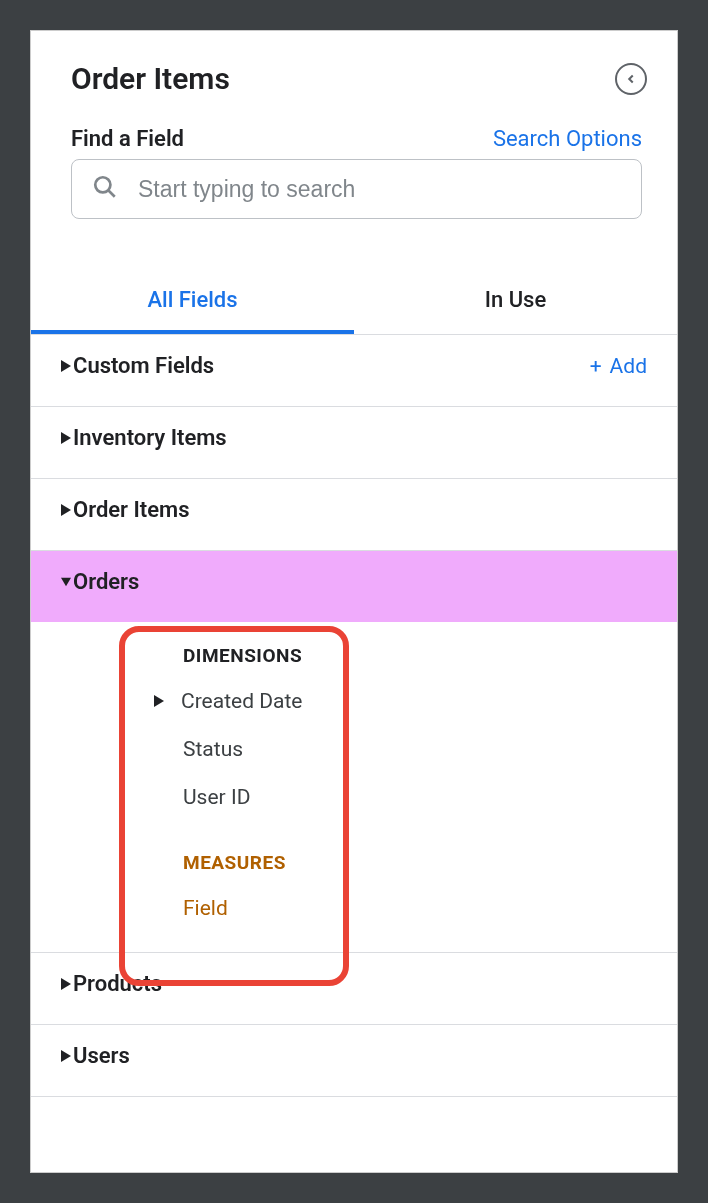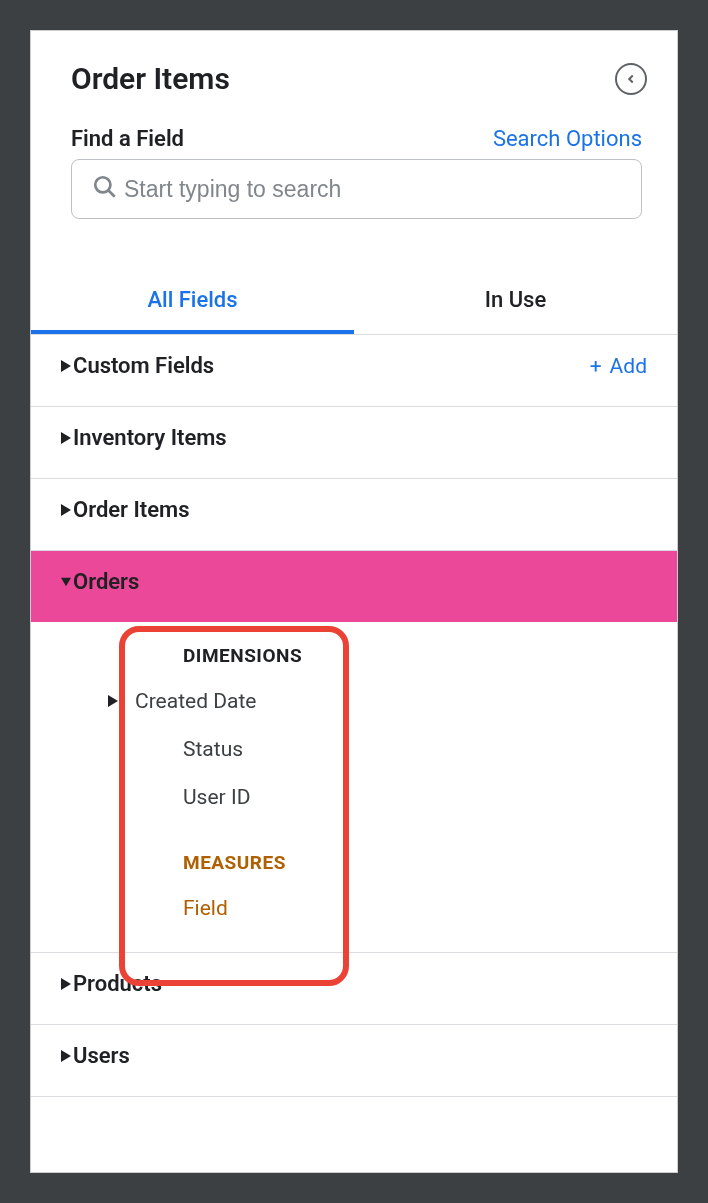--- a/index.html
+++ b/index.html
@@ -56,21 +56,21 @@
   font-size: 22px;
   color: #1a73e8;
   cursor: pointer;
 }
 .search-box {
   display: flex;
   align-items: center;
   border: 1px solid #bdc1c6;
   border-radius: 8px;
   padding: 14px 20px;
-  gap: 6px;
+  gap: 20px;
 }
 .search-icon svg { width: 26px; height: 26px; }
 .search-input {
   border: none;
   outline: none;
   font-size: 23px;
   color: #5f6368;
   flex: 1;
   background: transparent;
 }
@@ -95,21 +95,21 @@
 .tab.inactive {
   color: #202124;
 }
 .section-row {
   display: flex;
   align-items: center;
   padding: 18px 30px 28px 28px;
   border-bottom: 1px solid #dadce0;
 }
 .section-row.expanded-header {
-  background: #ec4899;
+  background: #f0abfc;
   border-bottom: none;
   padding-left: 28px;
 }
 .arrow {
   width: 14px;
   display: flex;
   align-items: center;
   justify-content: center;
 }
 .arrow svg { width: 10px; height: 12px; }
@@ -146,21 +146,21 @@
   font-size: 19px;
   font-weight: 700;
   letter-spacing: 0.5px;
   padding: 12px 0 10px 152px;
 }
 .subheader.dim { color: #202124; }
 .subheader.meas { color: #b06000; }
 .field-row {
   display: flex;
   align-items: center;
-  padding: 12px 0 12px 72px;
+  padding: 12px 0 12px 118px;
   gap: 12px;
   font-size: 21px;
   cursor: pointer;
 }
 .field-row .arrow { width: 20px; }
 .field-row.noarrow { padding-left: 152px; }
 .field-label { color: #3c4043; }
 .field-label.meas { color: #b06000; }
 </style>
 </head>

